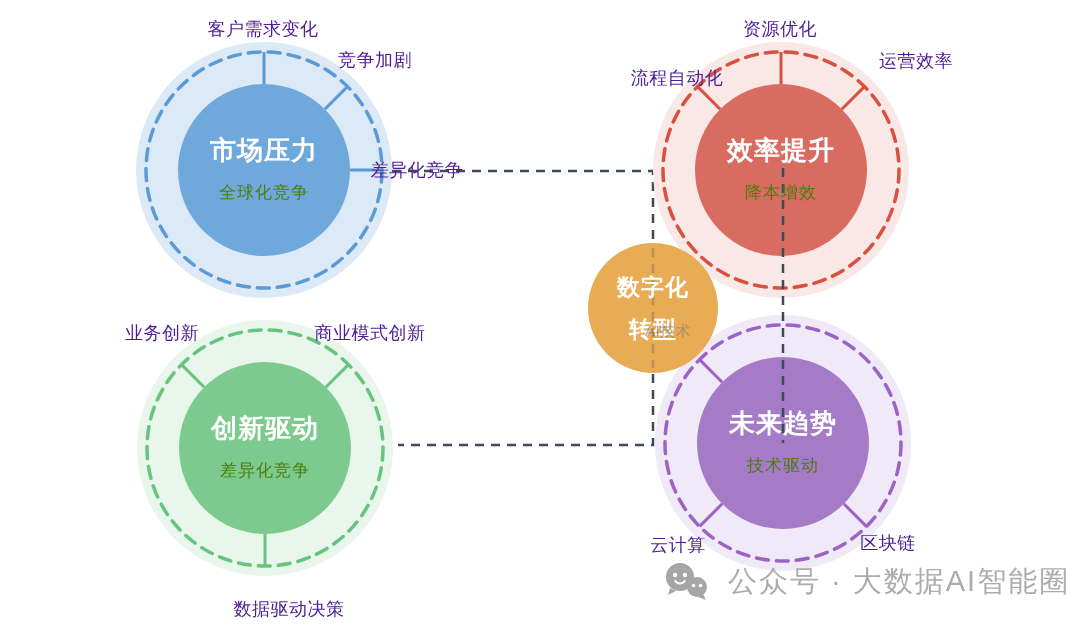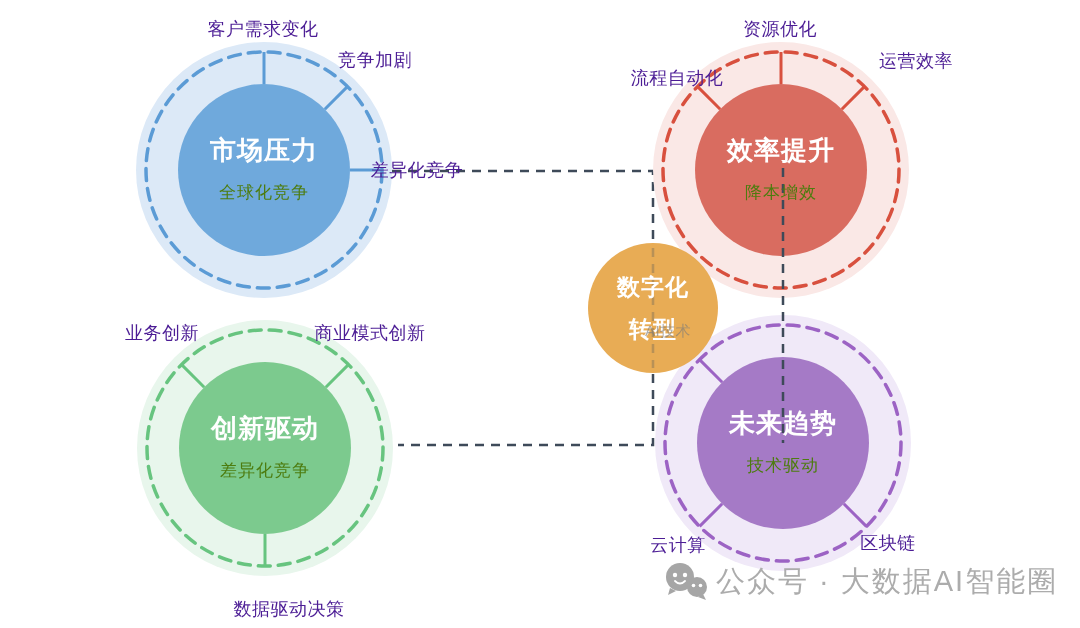--- a/index.html
+++ b/index.html
@@ -73,21 +73,21 @@
     font-size: 15px;
     font-weight: 400;
     color: rgba(122,122,122,0.62);
     z-index: 3;
   }
   .watermark {
     position: absolute;
     left: 664px; top: 561px;
     height: 42px;
     display: flex; align-items: center;
-    gap: 8px;
+    gap: 20px;
   }
   .watermark .wm-text {
     color: #ACACAC;
     font-size: 29px;
     font-weight: 400;
     letter-spacing: 2px;
     white-space: nowrap;
   }
 </style>
 </head>

